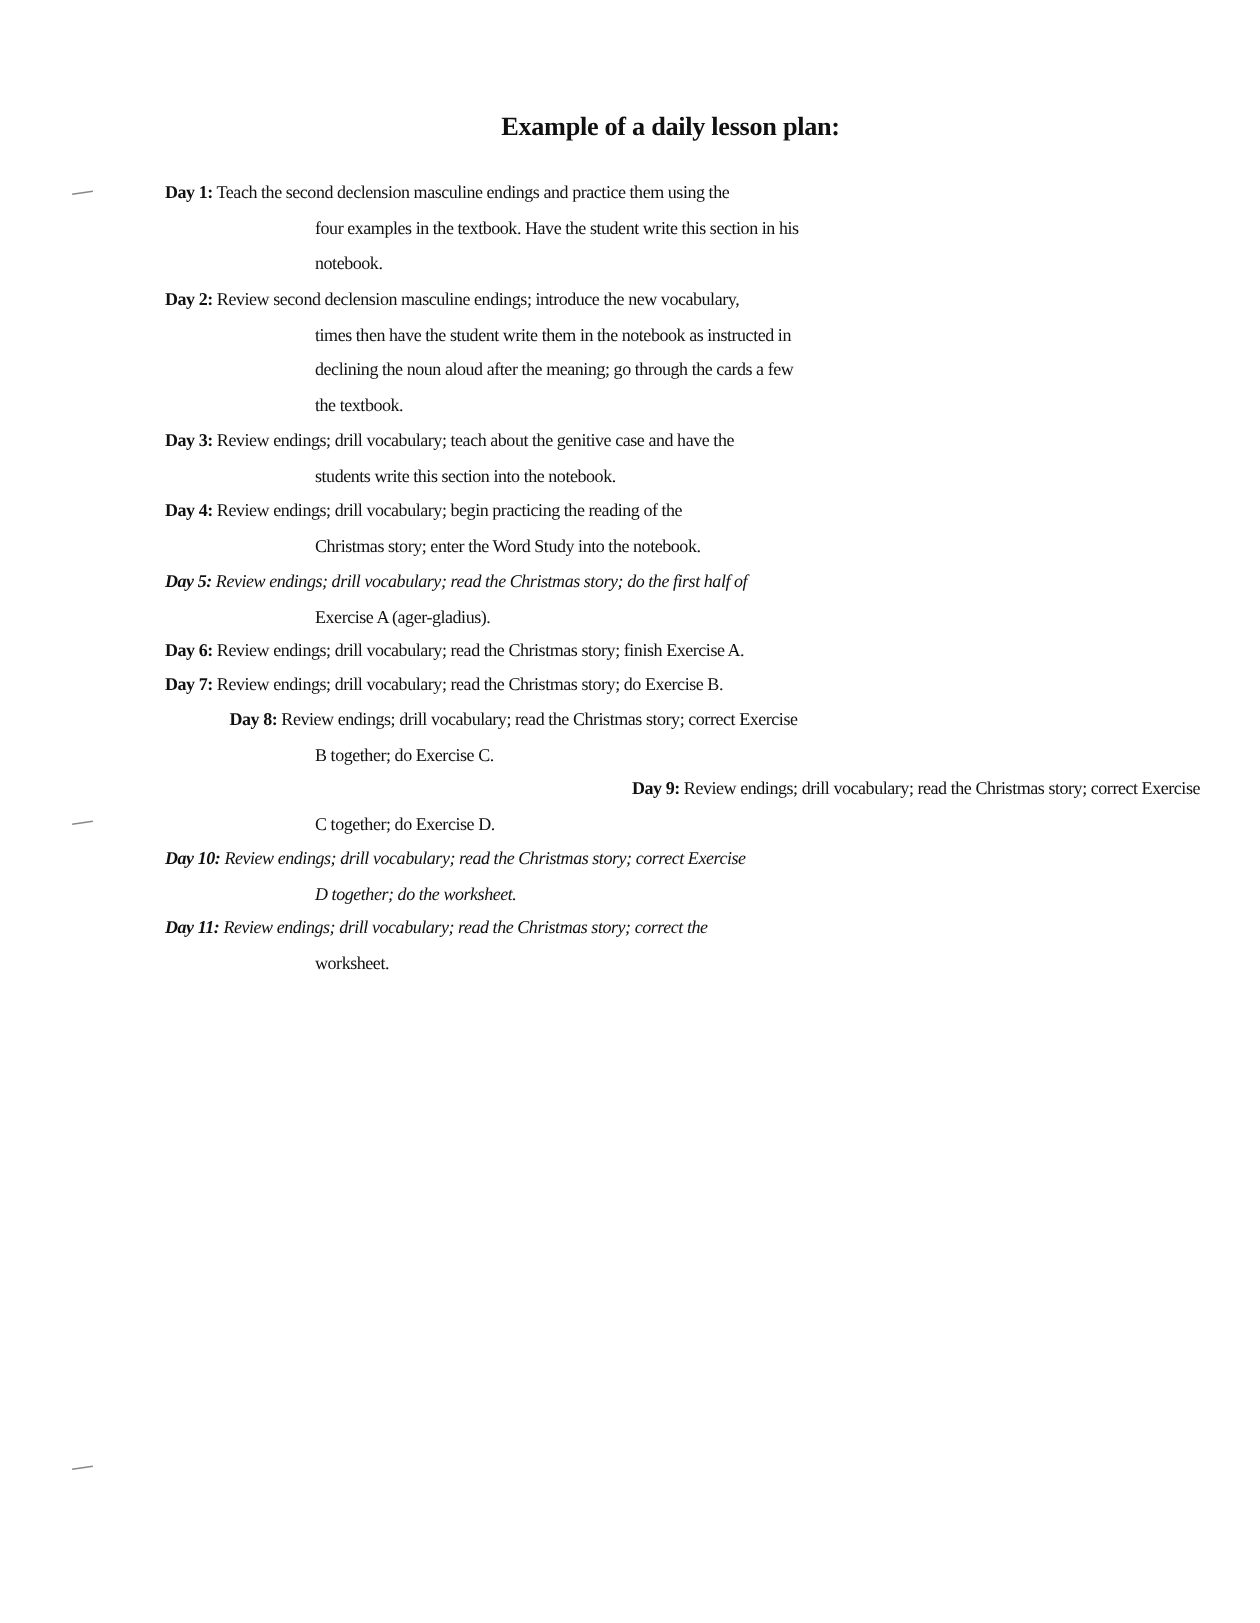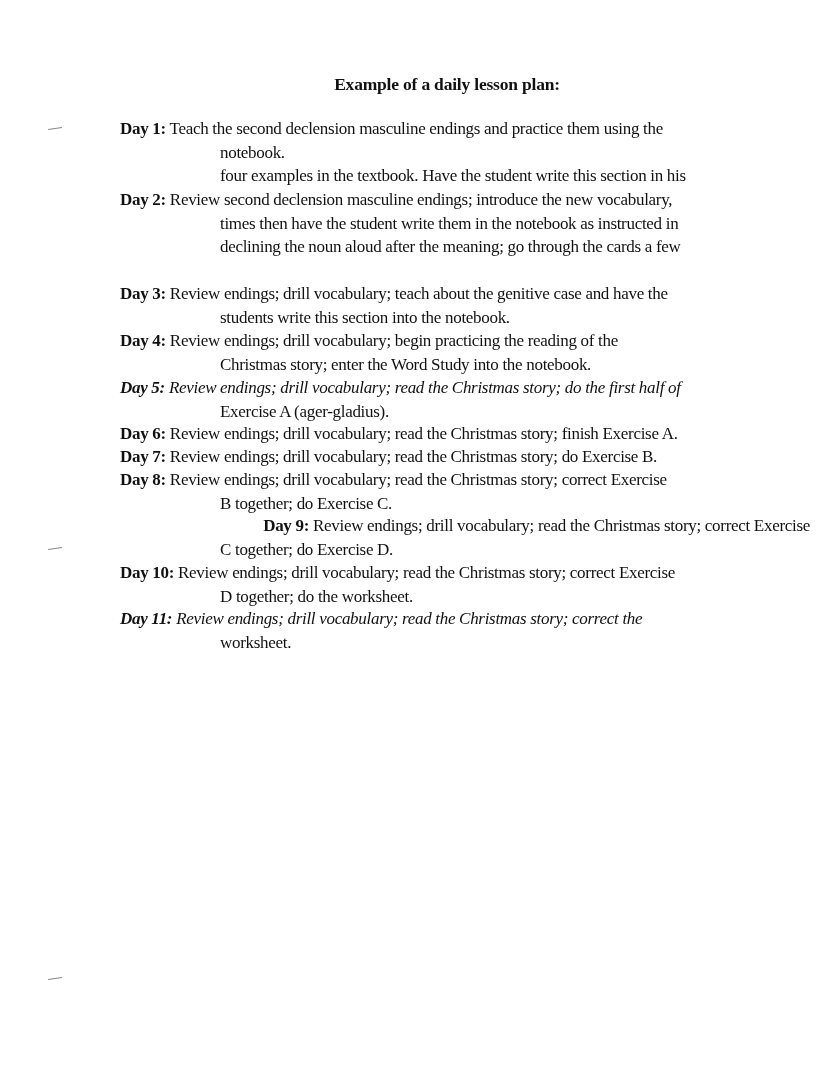--- a/index.html
+++ b/index.html
@@ -1,67 +1,68 @@
 <!DOCTYPE html>
 <html><head>
 <meta charset="utf-8">
 <style>
   html, body { margin:0; padding:0; background:#ffffff; }
   body { width:840px; height:1082px; position:relative; overflow:hidden;
          font-family:"Liberation Serif", "DejaVu Serif", serif; color:#111; }
   .title { position:absolute; top:74px; left:0; width:894px; text-align:center;
            font-weight:bold; font-size:17.5px; letter-spacing:-0.2px; }
-  .entry { position:absolute; left:120px; width:690px; font-size:17px; line-height:23.5px; letter-spacing:-0.3px; }
+  .entry { position:absolute; left:110px; width:690px; font-size:12px; line-height:23.5px; letter-spacing:-0.3px; }
   .entry .label { font-weight:bold; }
   .entry .line2 { padding-left:100px; display:block; }
   .mark { position:absolute; height:1px; background:#888; transform:rotate(-8deg); }
 </style>
 </head>
 <body>
 
 <div>
   <div class="title">Example of a daily lesson plan:</div>
   <div id="entries">
       <div class="entry" style="top: 117px;">
         <span style="display: block;"><span class="label">Day 1:</span> <span>Teach the second declension masculine endings and practice them using the</span></span>
+        <span class="line2">four examples in the textbook.  Have the student write this section in his</span>
         <span class="line2">notebook.</span>
-        <span class="line2">four examples in the textbook.  Have the student write this section in his</span>
       </div>
       <div class="entry" style="top: 188px;">
         <span style="display: block;"><span class="label">Day 2:</span> <span>Review second declension masculine endings; introduce the new vocabulary,</span></span>
         <span class="line2">times then have the student write them in the notebook as instructed in</span>
         <span class="line2">declining the noun aloud after the meaning; go through the cards a few</span>
+        <span class="line2">the textbook.</span>
       </div>
       <div class="entry" style="top: 282px;">
         <span style="display: block;"><span class="label">Day 3:</span> <span>Review endings; drill vocabulary; teach about the genitive case and have the</span></span>
         <span class="line2">students write this section into the notebook.</span>
       </div>
       <div class="entry" style="top: 329px;">
         <span style="display: block;"><span class="label">Day 4:</span> <span>Review endings; drill vocabulary; begin practicing the reading of the</span></span>
         <span class="line2">Christmas story; enter the Word Study into the notebook.</span>
       </div>
       <div class="entry" style="top: 376px;">
         <span style="display: block; font-style: italic;"><span class="label">Day 5:</span> <span>Review endings; drill vocabulary; read the Christmas story; do the first half of</span></span>
         <span class="line2">Exercise A (ager-gladius).</span>
       </div>
       <div class="entry" style="top: 422px;">
         <span style="display: block;"><span class="label">Day 6:</span> <span>Review endings; drill vocabulary; read the Christmas story; finish Exercise A.</span></span>
       </div>
       <div class="entry" style="top: 445px;">
         <span style="display: block;"><span class="label">Day 7:</span> <span>Review endings; drill vocabulary; read the Christmas story; do Exercise B.</span></span>
       </div>
       <div class="entry" style="top: 468px;">
-        <span style="display: block;"><span class="label">Day 8:</span> <span>Review endings; drill vocabulary; read the Christmas story; correct Exercise</span></span>
+        <span style="display: block; margin-left: 43px;"><span class="label">Day 8:</span> <span>Review endings; drill vocabulary; read the Christmas story; correct Exercise</span></span>
         <span class="line2">B together; do Exercise C.</span>
       </div>
       <div class="entry" style="top: 514px;">
         <span style="display: block; text-align: right;"><span class="label">Day 9:</span> <span>Review endings; drill vocabulary; read the Christmas story; correct Exercise</span></span>
         <span class="line2">C together; do Exercise D.</span>
       </div>
-      <div class="entry" style="top: 561px;">
+      <div class="entry" style="top: 561px; font-style: italic;">
         <span style="display: block;"><span class="label">Day 10:</span> <span>Review endings; drill vocabulary; read the Christmas story; correct Exercise</span></span>
         <span class="line2">D together; do the worksheet.</span>
       </div>
       <div class="entry" style="top: 607px;">
         <span style="display: block; font-style: italic;"><span class="label">Day 11:</span> <span>Review endings; drill vocabulary; read the Christmas story; correct the</span></span>
         <span class="line2">worksheet.</span>
       </div>
     </div>
   <div class="mark" style="left:48px;top:128px;width:14px;"></div>
   <div class="mark" style="left:48px;top:548px;width:14px;"></div>

